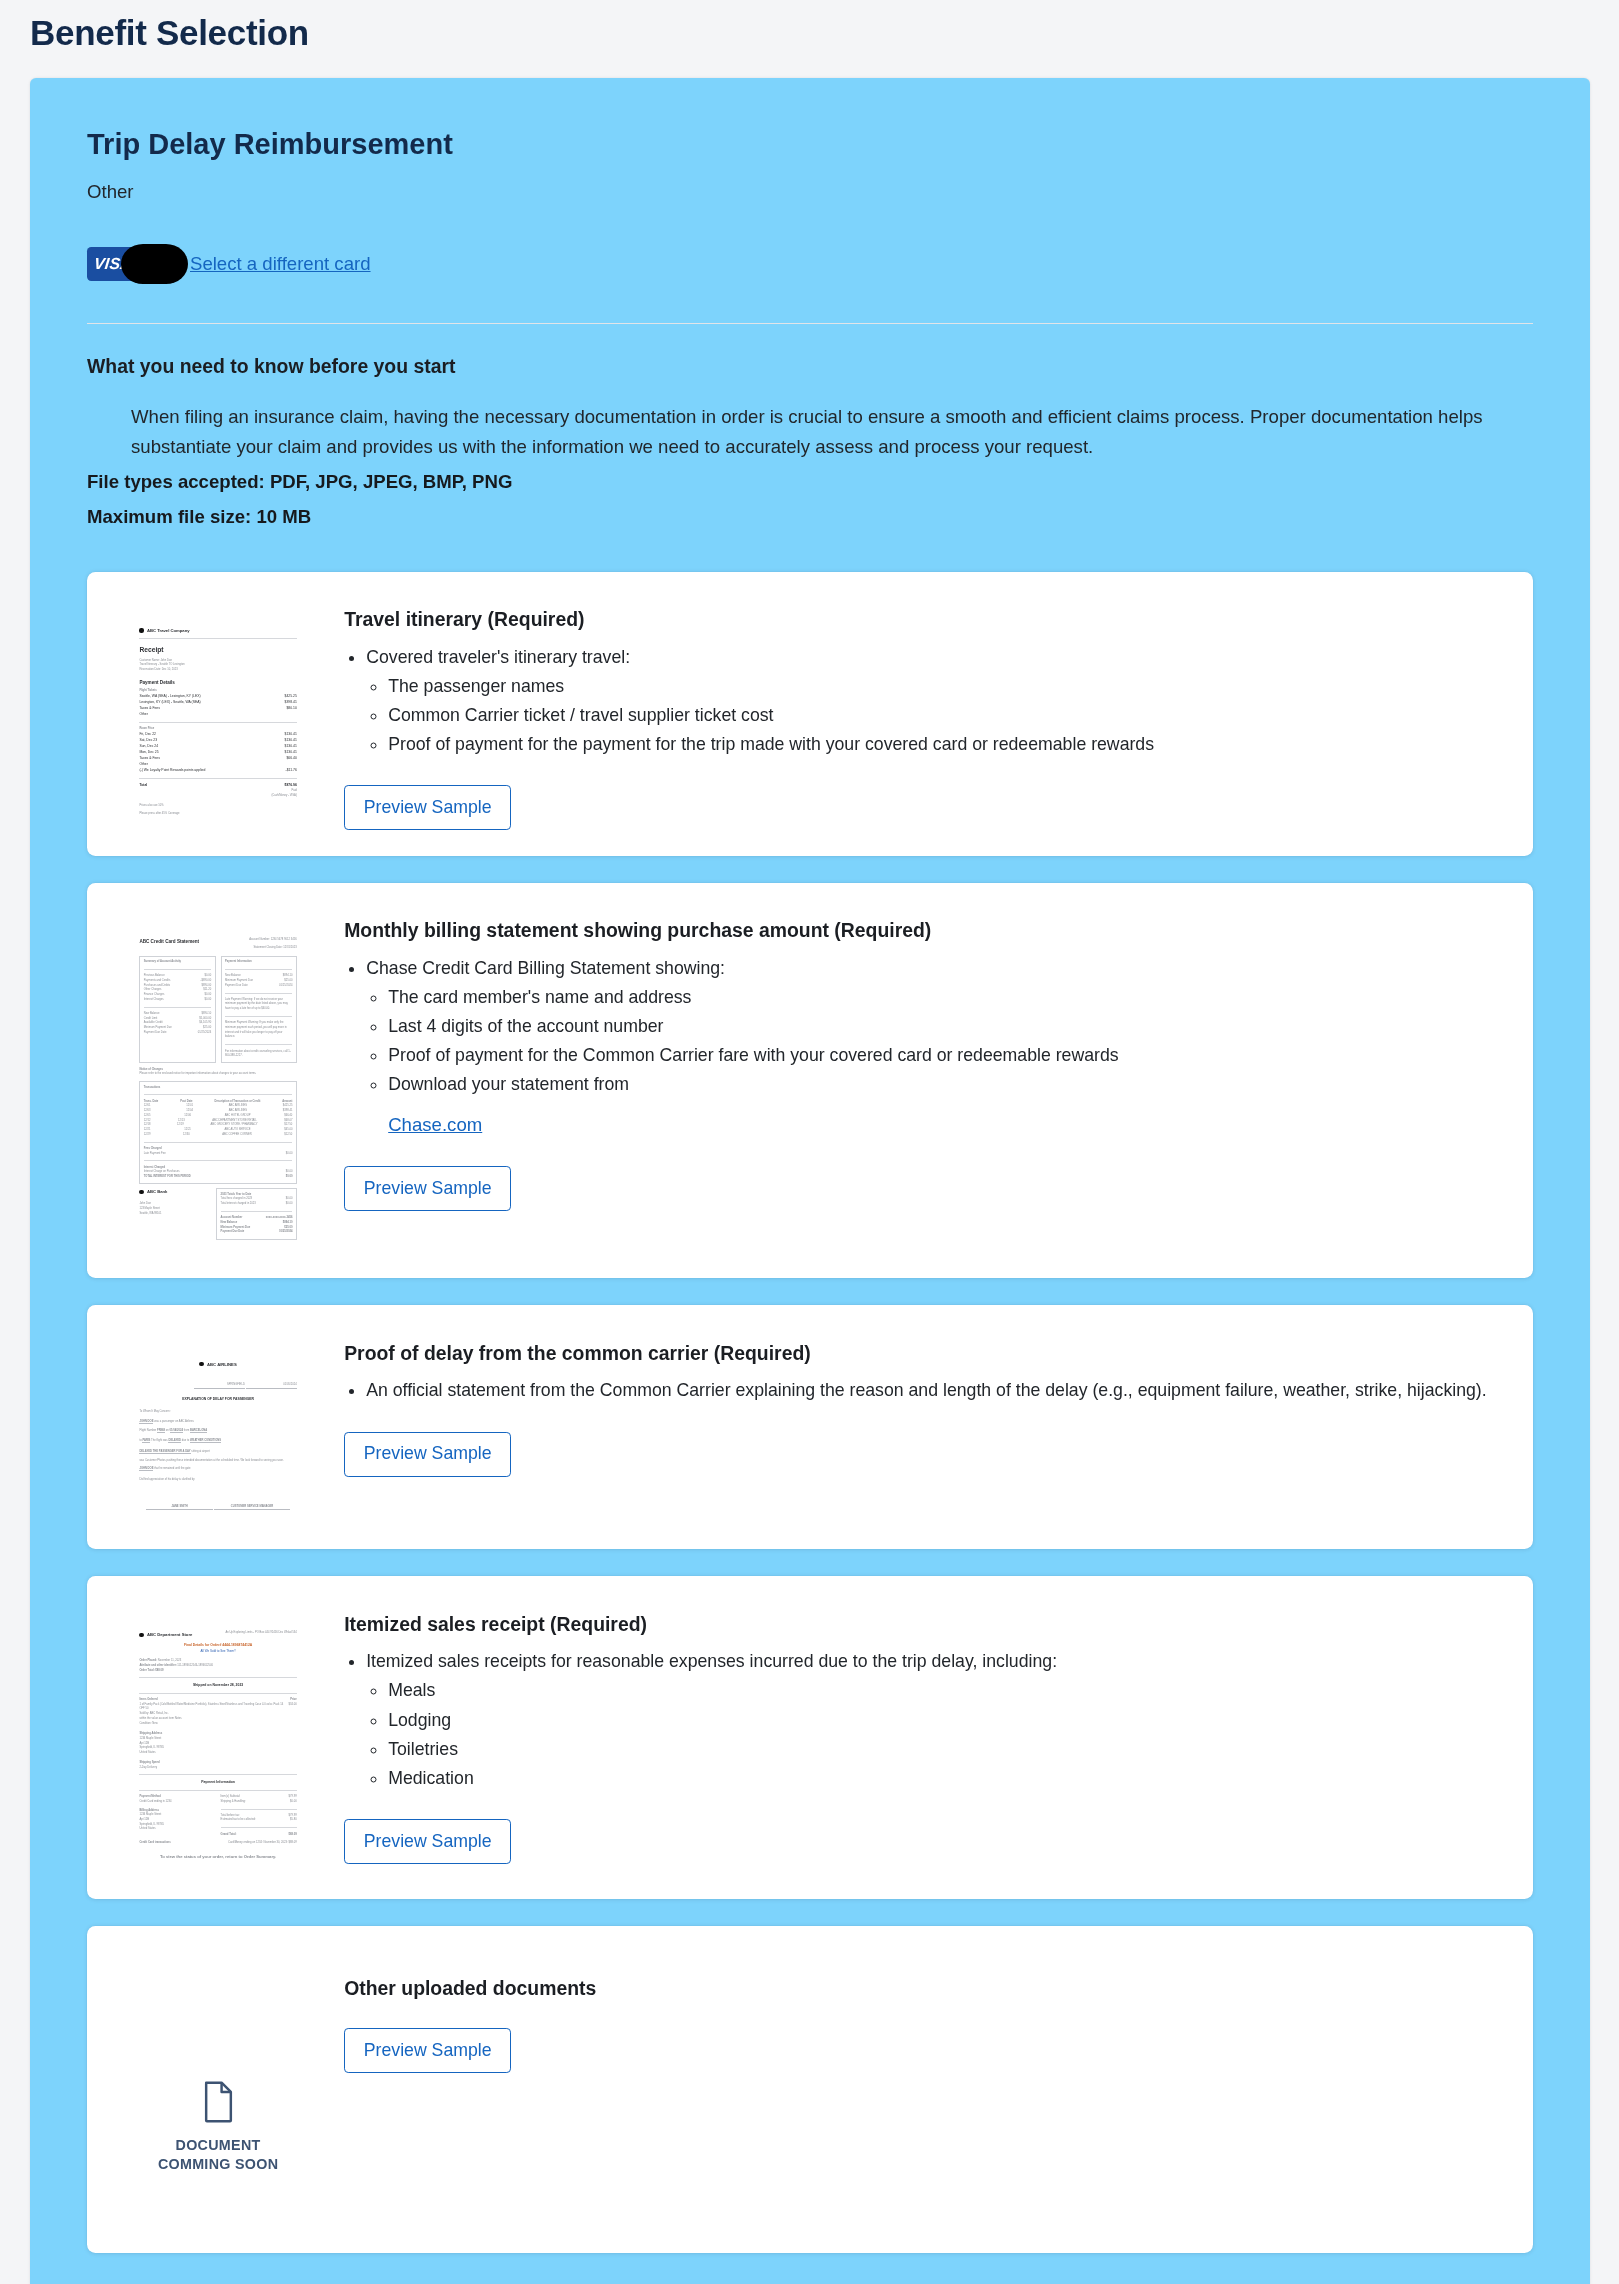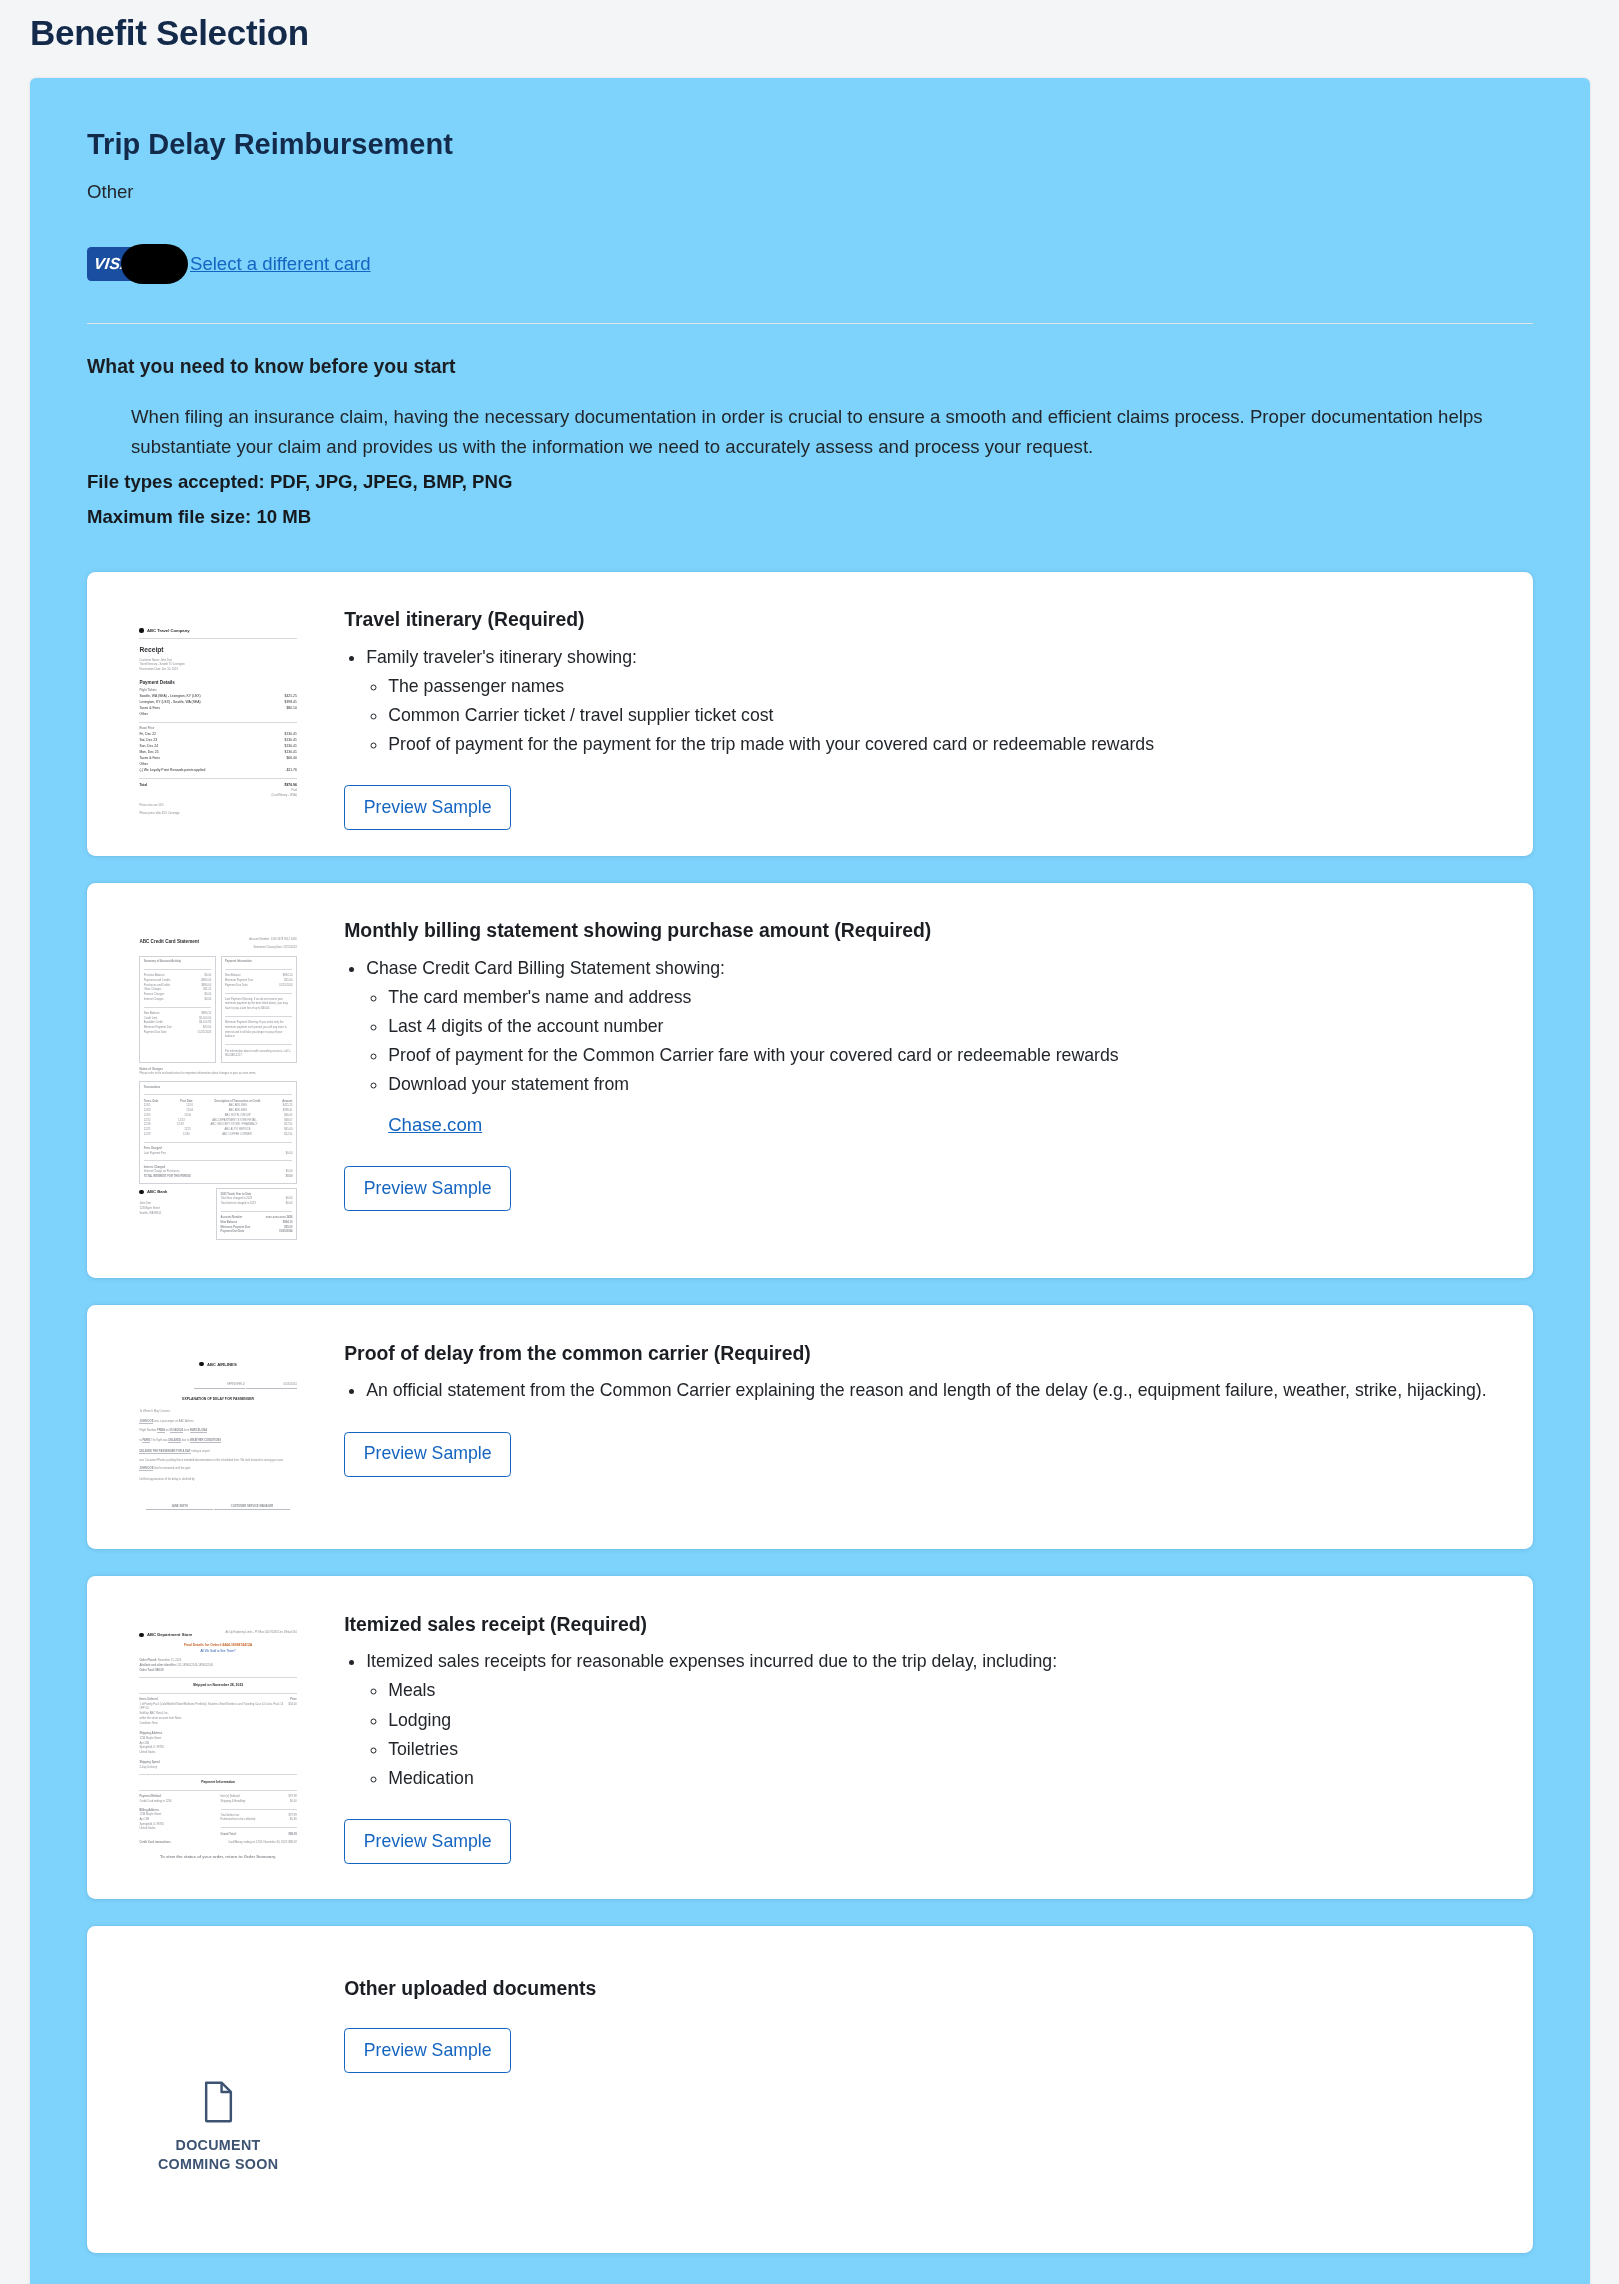--- a/index.html
+++ b/index.html
@@ -361,21 +361,21 @@
             </div>
           <div class="mini-tiny mini-right">Paid</div>
           <div class="mini-tiny mini-right">(Cash/Money - VISA)</div>
           <div class="mini-tiny" style="margin-top:5.9px">Prices also use 10%</div>
           <div class="mini-tiny" style="margin-top:3.4px">Please press after 45% Coverage</div>
         </div>
       </div>
       <div class="doc-body">
         <div class="doc-title">Travel itinerary (Required)</div>
         <ul class="lvl1">
-          <li>Family traveler's itinerary showing:</li>
+          <li>Covered traveler's itinerary travel:</li>
           <ul class="lvl2">
             <li>The passenger names</li>
             <li>Common Carrier ticket / travel supplier ticket cost</li>
             <li>Proof of payment for the payment for the trip made with your covered card or redeemable rewards</li>
           </ul>
         </ul>
         <button class="btn-preview">Preview Sample</button>
       </div>
     </div>
 

